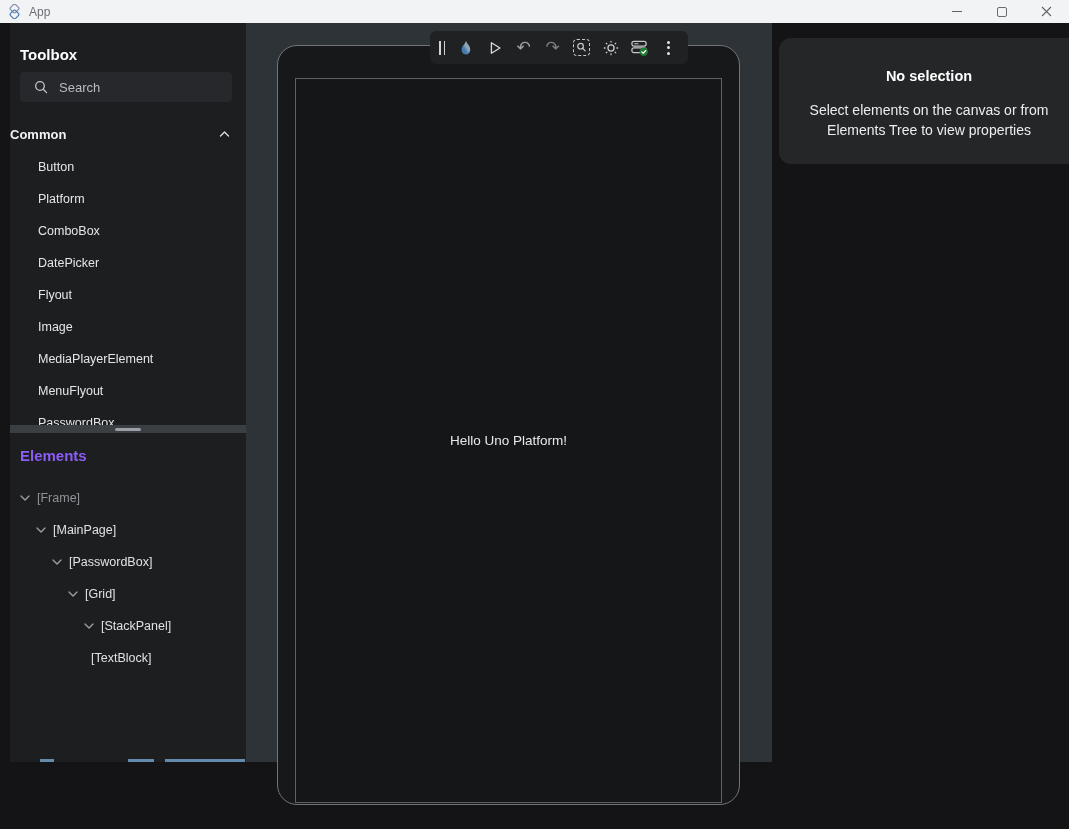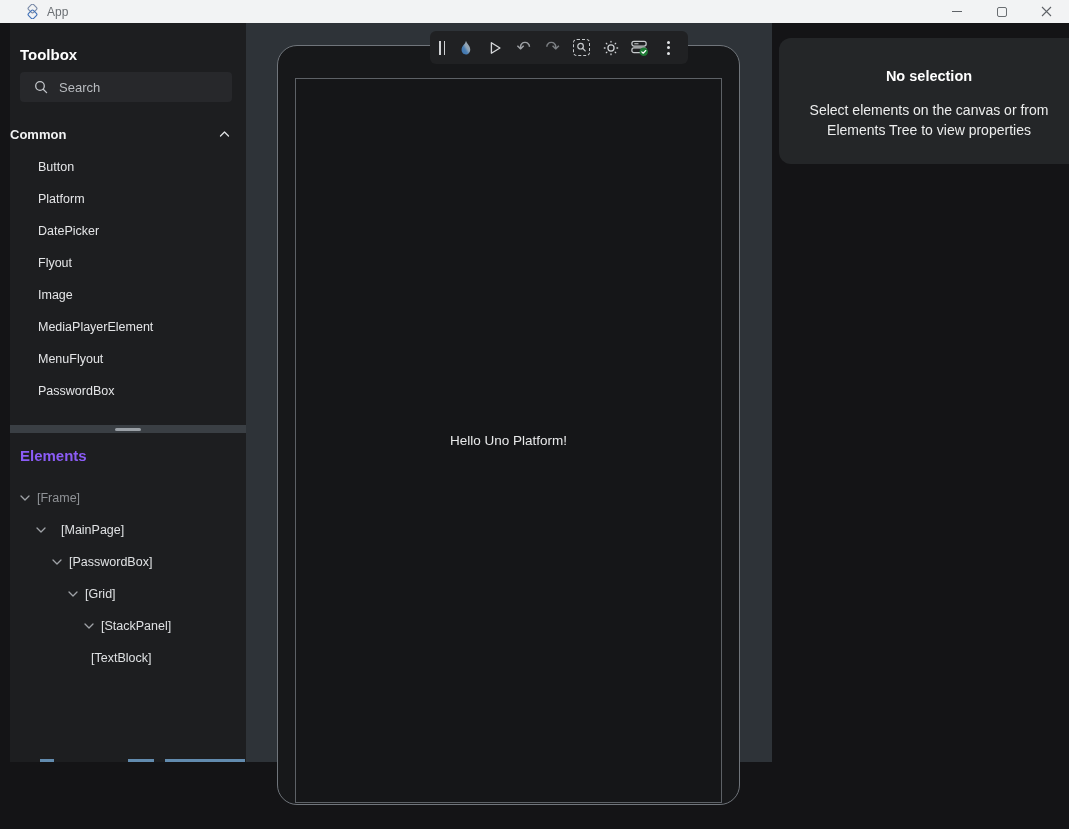--- a/index.html
+++ b/index.html
@@ -6,21 +6,21 @@
   html, body {
     width: 1069px; height: 829px; overflow: hidden;
     font-family: "Liberation Sans", sans-serif;
     background: var(--right-bg, #141416);
     position: relative;
   }
   
   .titlebar {
     position: absolute; top: 0; left: 0; width: 1069px; height: 23px;
     background: var(--titlebar-bg, #f2f3f4);
-    display: flex; align-items: center; padding-left: 18px;
+    display: flex; align-items: center;
   }
   .app-icon { margin-left: 7px; display: flex; align-items: center; }
   .app-title { margin-left: 7px; font-size: 12px; color: #6b6f73; }
   .win-controls { margin-left: auto; display: flex; height: 100%; }
   .winbtn { width: 45px; height: 100%; display: flex; align-items: center; justify-content: center; cursor: default; }
   .min-glyph { width: 10px; height: 1px; background: #5f6368; }
   .max-glyph { width: 10px; height: 10px; border: 1px solid #6a6e72; border-radius: 2px; }
 
   
   .main { position: absolute; top: 23px; left: 10px; width: 1069px; height: 739px; }
@@ -70,21 +70,21 @@
     cursor: ns-resize;
   }
   .splitter .grip { width: 26px; height: 3px; border-radius: 2px; background: #9aa0a6; }
 
   
   .el-title { position: absolute; top: 424px; left: 10px; font-size: 15px; font-weight: bold; color: #8b5cf6; }
   .tree { position: absolute; top: 459px; left: 0; width: 236px; }
   .tree-row { height: 32px; display: flex; align-items: center; font-size: 12.5px; color: #dfe1e3; cursor: default; }
   .tree-row .tchev { width: 10px; display: flex; margin-right: 7px; flex: 0 0 auto; }
   .tree-row.dim-label span.tlabel { color: #8f9296; }
-  .d0 { padding-left: 10px; } .d1 { padding-left: 26px; gap: 8px; } .d2 { padding-left: 42px; }
+  .d0 { padding-left: 10px; } .d1 { padding-left: 26px; } .d2 { padding-left: 42px; }
   .d3 { padding-left: 58px; } .d4 { padding-left: 74px; } .d5 { padding-left: 81px; }
 
   .clip-marks { position: absolute; bottom: 0; left: 0; width: 236px; height: 4px; }
   .clip-marks i { position: absolute; bottom: 0; height: 3px; background: var(--clipped-blue, #6f9fc8); opacity: .85; }
 
   
   .device {
     position: absolute; left: 31px; top: 22px; width: 463px; height: 760px;
     background: var(--device-bg, #17181a);
     border: 1px solid var(--device-border, #70757b);
@@ -174,20 +174,21 @@
       <span class="chev">
         <svg width="11" height="8" viewBox="0 0 11 8">
           <polyline points="1.5,6 5.5,2 9.5,6" fill="none" stroke="#dfe1e3" stroke-width="1.3" stroke-linecap="round" stroke-linejoin="round"></polyline>
         </svg>
       </span>
     </div>
 
     <div class="tb-list">
       <div class="tb-item">Button</div>
       <div class="tb-item">Platform</div>
+      <div class="tb-item">ComboBox</div>
       <div class="tb-item">DatePicker</div>
       <div class="tb-item">Flyout</div>
       <div class="tb-item">Image</div>
       <div class="tb-item">MediaPlayerElement</div>
       <div class="tb-item">MenuFlyout</div>
       <div class="tb-item">PasswordBox</div>
     </div>
 
     <div class="splitter">
       <div class="grip"></div>

